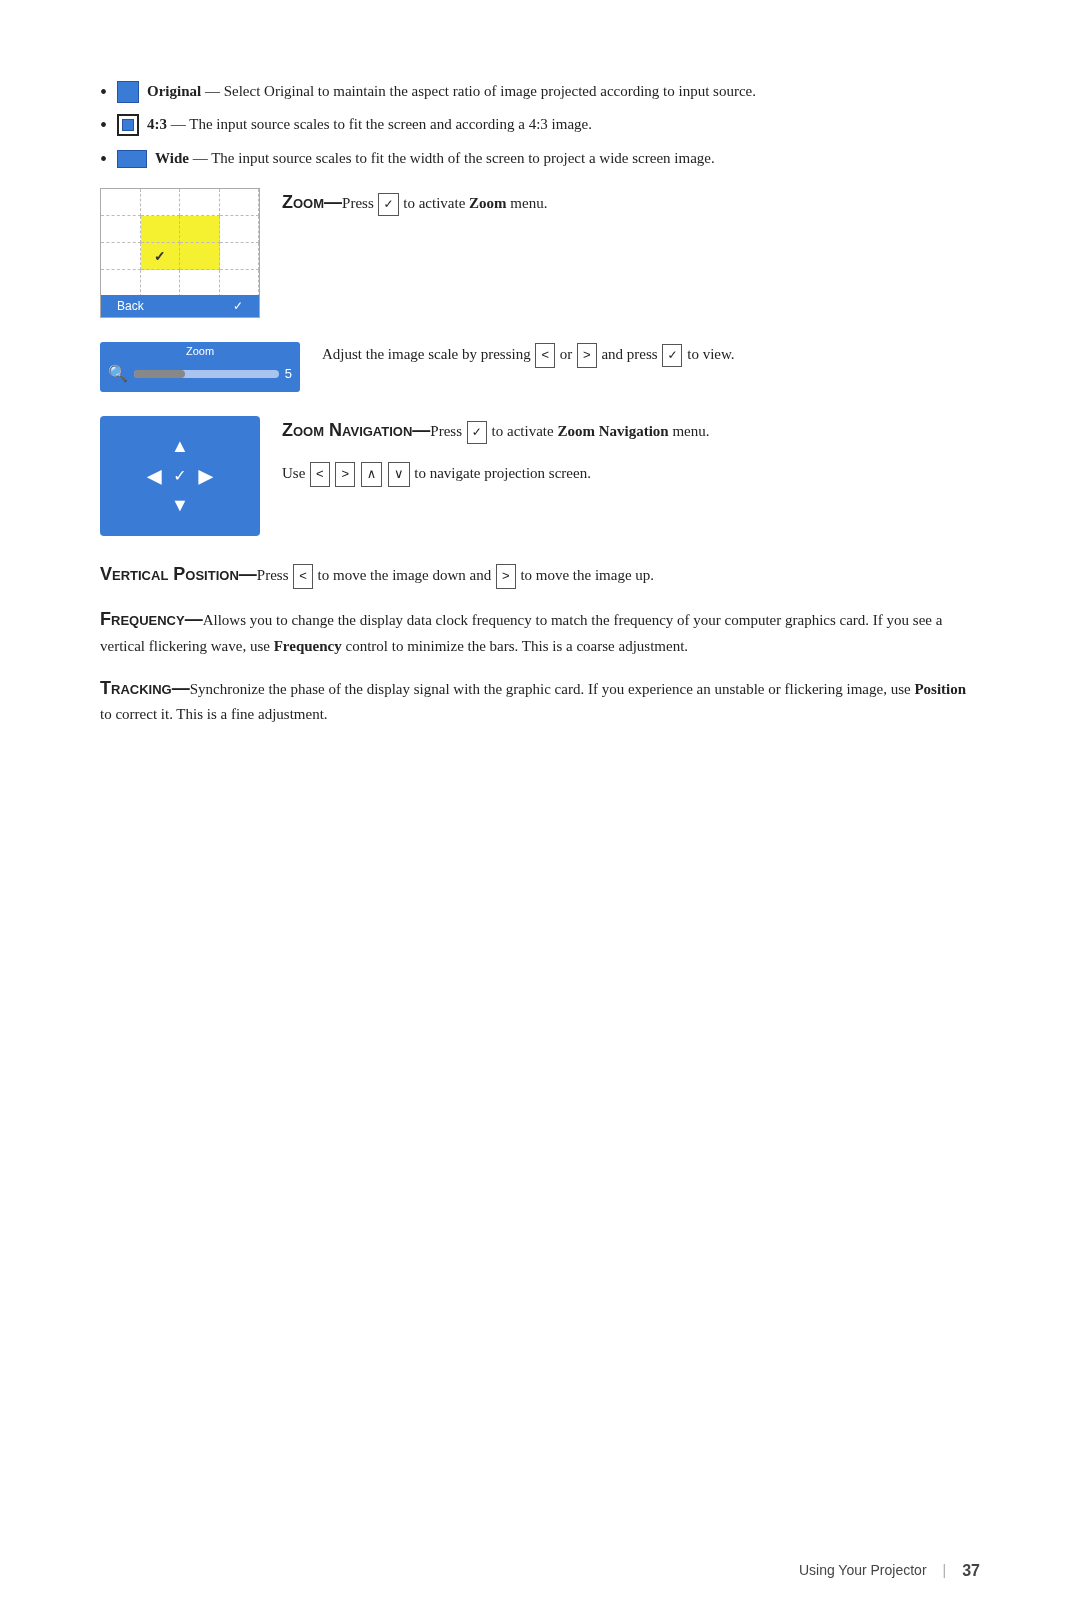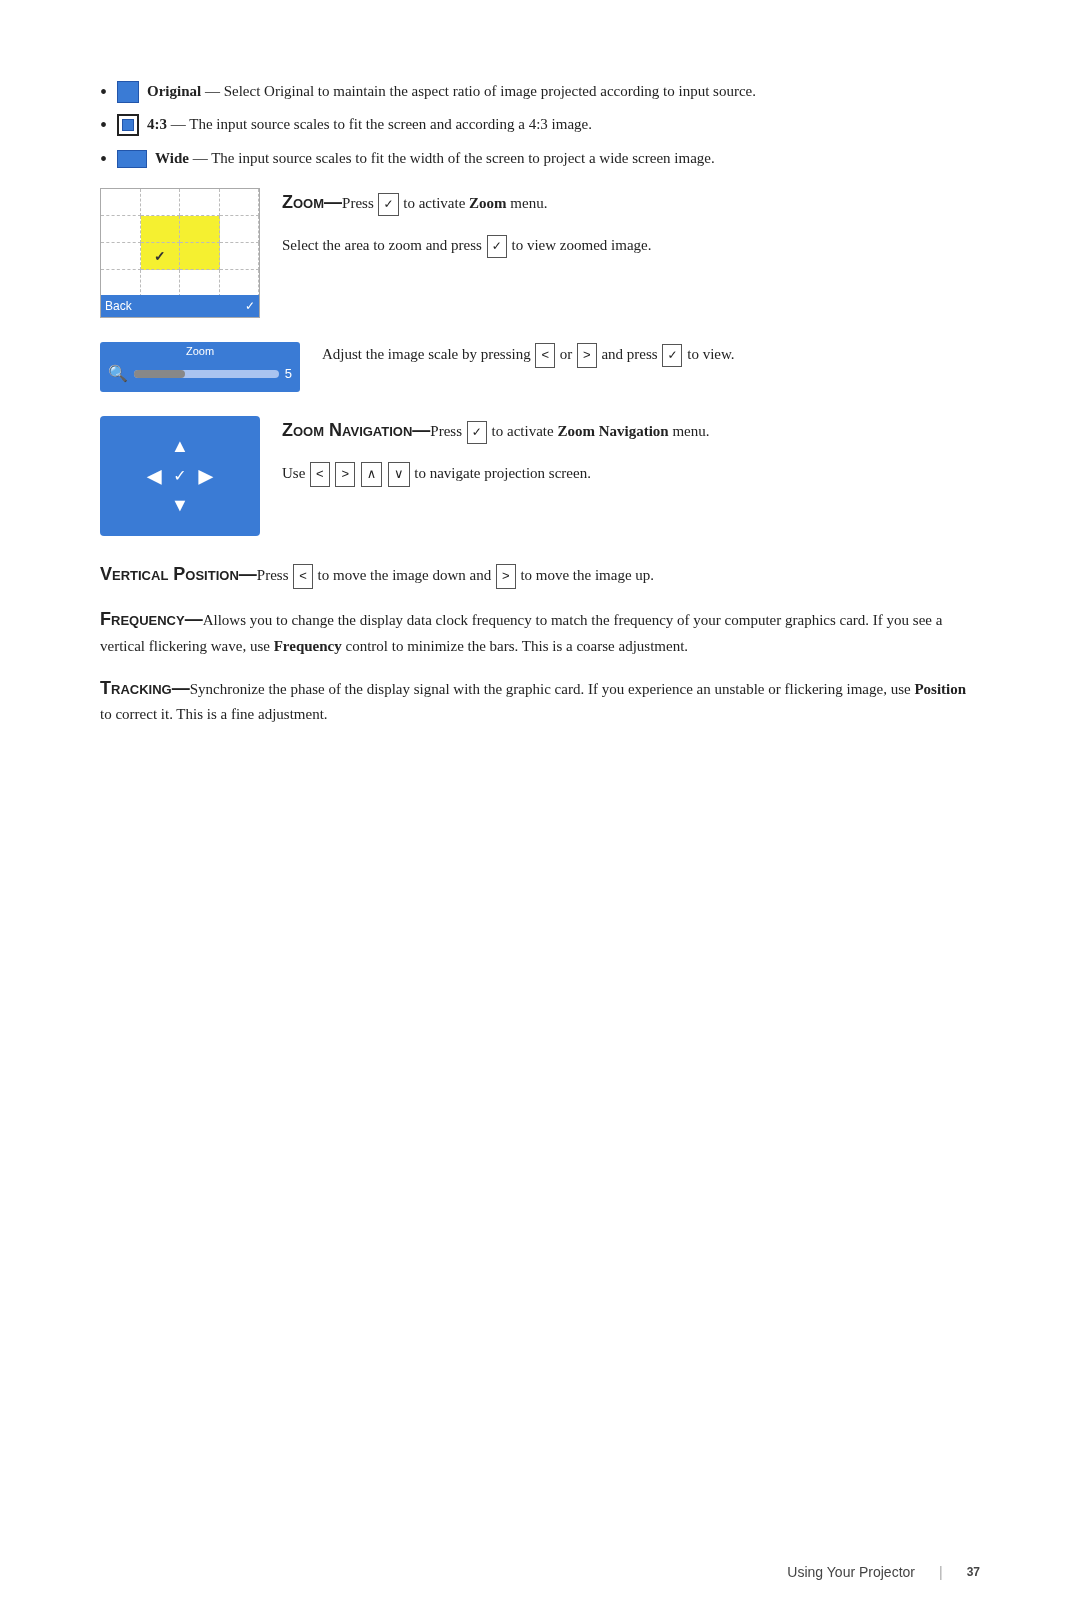--- a/index.html
+++ b/index.html
@@ -78,21 +78,21 @@
     }
     .zoom-grid-footer {
       position: absolute;
       bottom: 0; left: 0; right: 0;
       background: #3a7bd5;
       color: #fff;
       font-size: 12px;
       display: flex;
       align-items: center;
       justify-content: space-between;
-      padding: 3px 4px;
+      padding: 3px 16px;
       font-family: Arial, sans-serif;
       height: 22px;
       gap: 20px;
     }
     
     .zoom-slider-box {
       width: 200px;
       height: 50px;
       background: #3a7bd5;
       border-radius: 3px;
@@ -202,29 +202,28 @@
       margin-top: 40px;
     }
     .page-footer {
       position: absolute;
       bottom: 40px;
       right: 100px;
       font-family: Arial, sans-serif;
       font-size: 14px;
       color: #444;
       display: flex;
-      align-items: center;
-      gap: 24px;
+      gap: 16px;
     }
     .footer-separator {
       color: #aaa;
     }
     .footer-page-num {
       font-weight: bold;
-      font-size: 12px;
+      font-size: 16px;
     }
     .li-text {
       flex: 1;
       line-height: 1.55;
     }
     .zoom-grid-wrapper {
       width: 160px;
       height: 130px;
       border: 1px solid #aaa;
       position: relative;
@@ -311,25 +310,20 @@
           <span>Back</span>
           <span>✓</span>
         </div>
       </div>
     </div>
     <div class="section-text">
       <p class="paragraph">
         <span class="term-heading">Zoom—</span>Press
         <span class="inline-check-icon">✓</span>
         to activate <strong>Zoom</strong> menu.
-      </p>
-      <p class="paragraph">
-        Select the area to zoom and press
-        <span class="inline-check-icon">✓</span>
-        to view zoomed image.
       </p>
     </div>
   </div>
 
   <div class="section-with-image">
     <div class="section-image">
       <div class="zoom-slider-box">
         <div class="zoom-slider-label">Zoom</div>
         <div class="zoom-slider-inner">
           <span class="zoom-magnifier">🔍</span>

